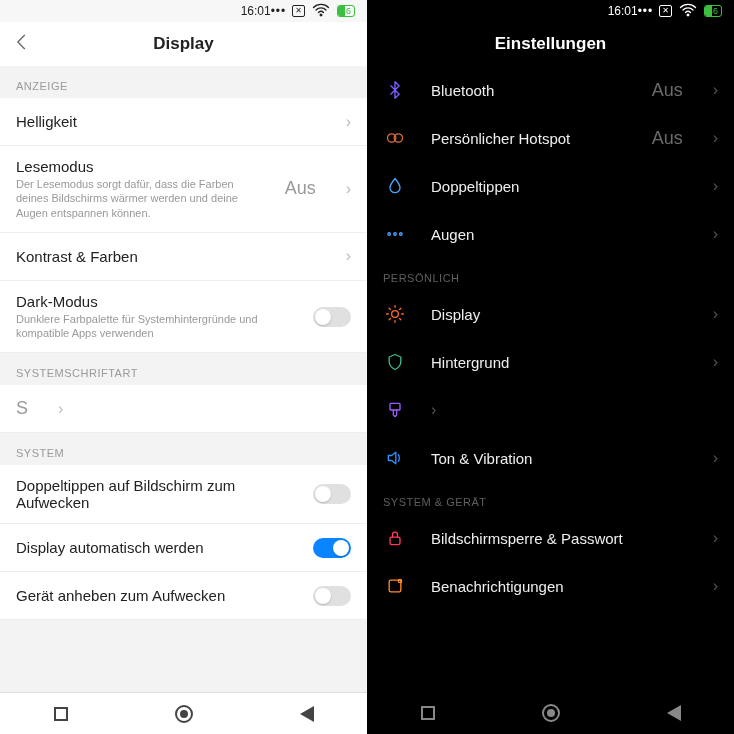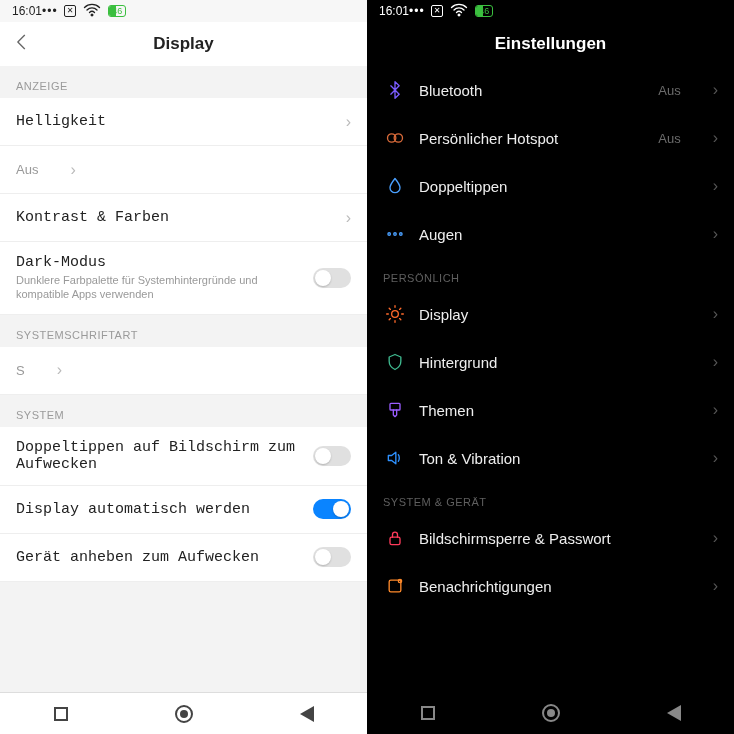--- a/index.html
+++ b/index.html
@@ -2,21 +2,21 @@
 <html><head>
 <meta charset="utf-8">
 <style>
   * { box-sizing: border-box; margin: 0; padding: 0; }
   body { font-family: -apple-system, "Helvetica Neue", Arial, sans-serif; width: 734px; height: 734px; display: flex; overflow: hidden; }
   .pane { width: 367px; height: 734px; display: flex; flex-direction: column; position: relative; }
   .light { background: #f7f7f7; color: #222; }
   .dark  { background: #000; color: #fff; }
 
   
-  .statusbar { height: 22px; display: flex; align-items: center; justify-content: flex-start; padding: 0 12px; font-size: 12px; }
+  .statusbar { height: 22px; display: flex; align-items: center; justify-content: flex-end; padding: 0 12px; font-size: 12px; }
   .light .statusbar { color: #222; }
   .dark  .statusbar { color: #fff; }
   .status-right { display: flex; align-items: center; gap: 6px; }
   .status-right .dots { letter-spacing: 1px; }
   .xbox { border: 1px solid currentColor; border-radius: 2px; font-size: 8px; line-height: 10px; padding: 0 2px; }
   .wifi { display: inline-block; }
   .batt { display: inline-flex; align-items: center; gap: 2px; border: 1px solid #3bbf3f; border-radius: 3px; padding: 0 3px; font-size: 9px; color: #3bbf3f; background: linear-gradient(to right, #3bbf3f 45%, transparent 45%); -webkit-background-clip: padding-box; }
 
   
   .header { height: 44px; display: flex; align-items: center; justify-content: center; position: relative; }
@@ -28,30 +28,30 @@
 
   
   .body { flex: 1; overflow-y: auto; }
   .light .body { background: #f3f3f3; }
   .dark  .body { background: #000; }
 
   .section-label { font-size: 11px; letter-spacing: 0.5px; padding: 14px 16px 6px; }
   .light .section-label { color: #9a9a9a; }
   .dark  .section-label { color: #5f5f5f; }
 
-  .row { display: flex; align-items: center; padding: 12px 16px; min-height: 48px; gap: 12px; }
+  .row { display: flex; align-items: center; padding: 12px 16px; min-height: 48px; gap: 24px; }
   .light .row { background: #fff; border-bottom: 1px solid #eee; }
   .dark  .row { background: #000; }
   .row .icon-slot { width: 24px; display: flex; justify-content: center; flex-shrink: 0; }
   .row .label-col { flex: 1; }
   .row .label { font-size: 15px; }
-  .light .row .label { color: #222; font-family: Liberation Mono, monospace; }
+  .light .row .label { color: #222; }
   .dark  .row .label { color: #eee; }
   .row .sub { font-size: 11px; color: #999; margin-top: 2px; line-height: 1.3; }
-  .row .value { font-size: 13px; color: #999; margin-right: 20px; }
+  .row .value { font-size: 18px; color: #999; margin-right: 6px; }
   .dark .row .value { color: #6b6b6b; }
   .row .chev { color: #bbb; font-size: 16px; }
   .dark .row .chev { color: #555; }
 
   
   .toggle { width: 38px; height: 20px; border-radius: 10px; position: relative; }
   .toggle.off { background: #e0e0e0; }
   .toggle.off::after { content:""; width: 16px; height: 16px; background:#fff; border-radius:50%; position:absolute; top:2px; left:2px; box-shadow:0 1px 2px rgba(0,0,0,.2);}
   .toggle.on { background: #0a84ff; }
   .toggle.on::after  { content:""; width: 16px; height: 16px; background:#fff; border-radius:50%; position:absolute; top:2px; right:2px; box-shadow:0 1px 2px rgba(0,0,0,.2);}
@@ -105,20 +105,24 @@
     <div class="section-label">ANZEIGE</div>
 
     <div class="row">
       <div class="label-col">
           <div class="label">Helligkeit</div>
         </div>
       <span class="chev">›</span>
     </div>
 
     <div class="row">
+      <div class="label-col">
+        <div class="label">Lesemodus</div>
+        <div class="sub">Der Lesemodus sorgt dafür, dass die Farben deines Bildschirms wärmer werden und deine Augen entspannen können.</div>
+      </div>
       <span class="value">Aus</span>
       <span class="chev">›</span>
     </div>
 
     <div class="row">
       <div class="label-col">
           <div class="label">Kontrast &amp; Farben</div>
         </div>
       <span class="chev">›</span>
     </div>
@@ -278,23 +282,20 @@
       <span class="chev">›</span>
     </div>
 
     <div class="row">
       <span class="icon-slot" style="color:#9a5cff">
         <svg class="ic" viewBox="0 0 24 24">
             <rect x="6" y="4" width="12" height="8" rx="1"></rect>
             <path d="M10 12v6l2 2 2-2v-6"></path>
           </svg>
       </span>
-      <div class="label-col">
-          <div class="label">Themen</div>
-        </div>
       <span class="chev">›</span>
     </div>
 
     <div class="row">
       <span class="icon-slot" style="color:#2e91ff">
         <svg class="ic" viewBox="0 0 24 24">
             <path d="M4 9v6h4l5 4V5L8 9H4z"></path>
             <path d="M16 8c1.5 1.5 1.5 6.5 0 8"></path>
           </svg>
       </span>

